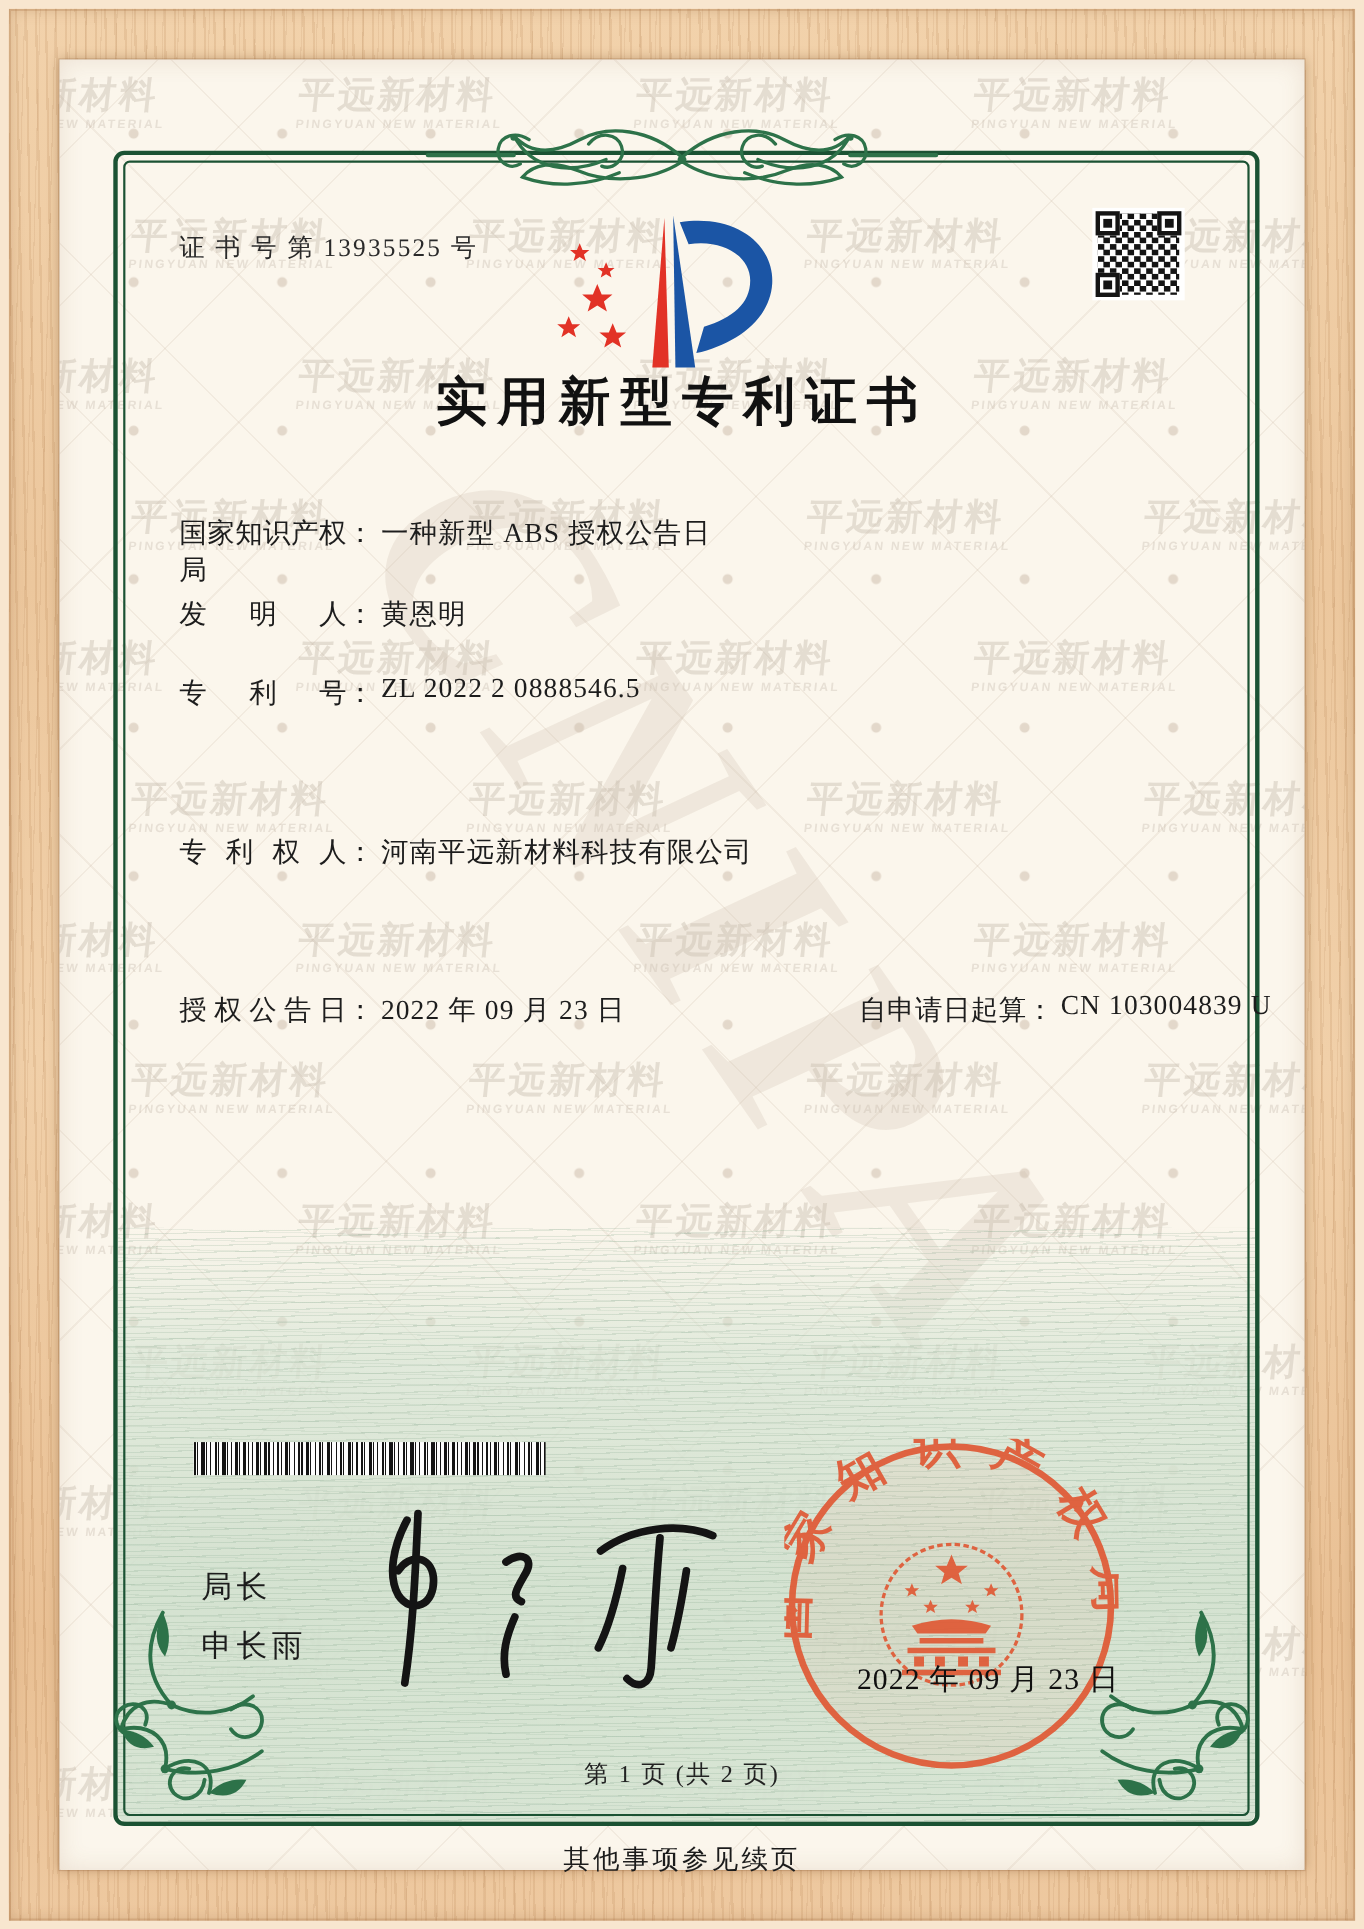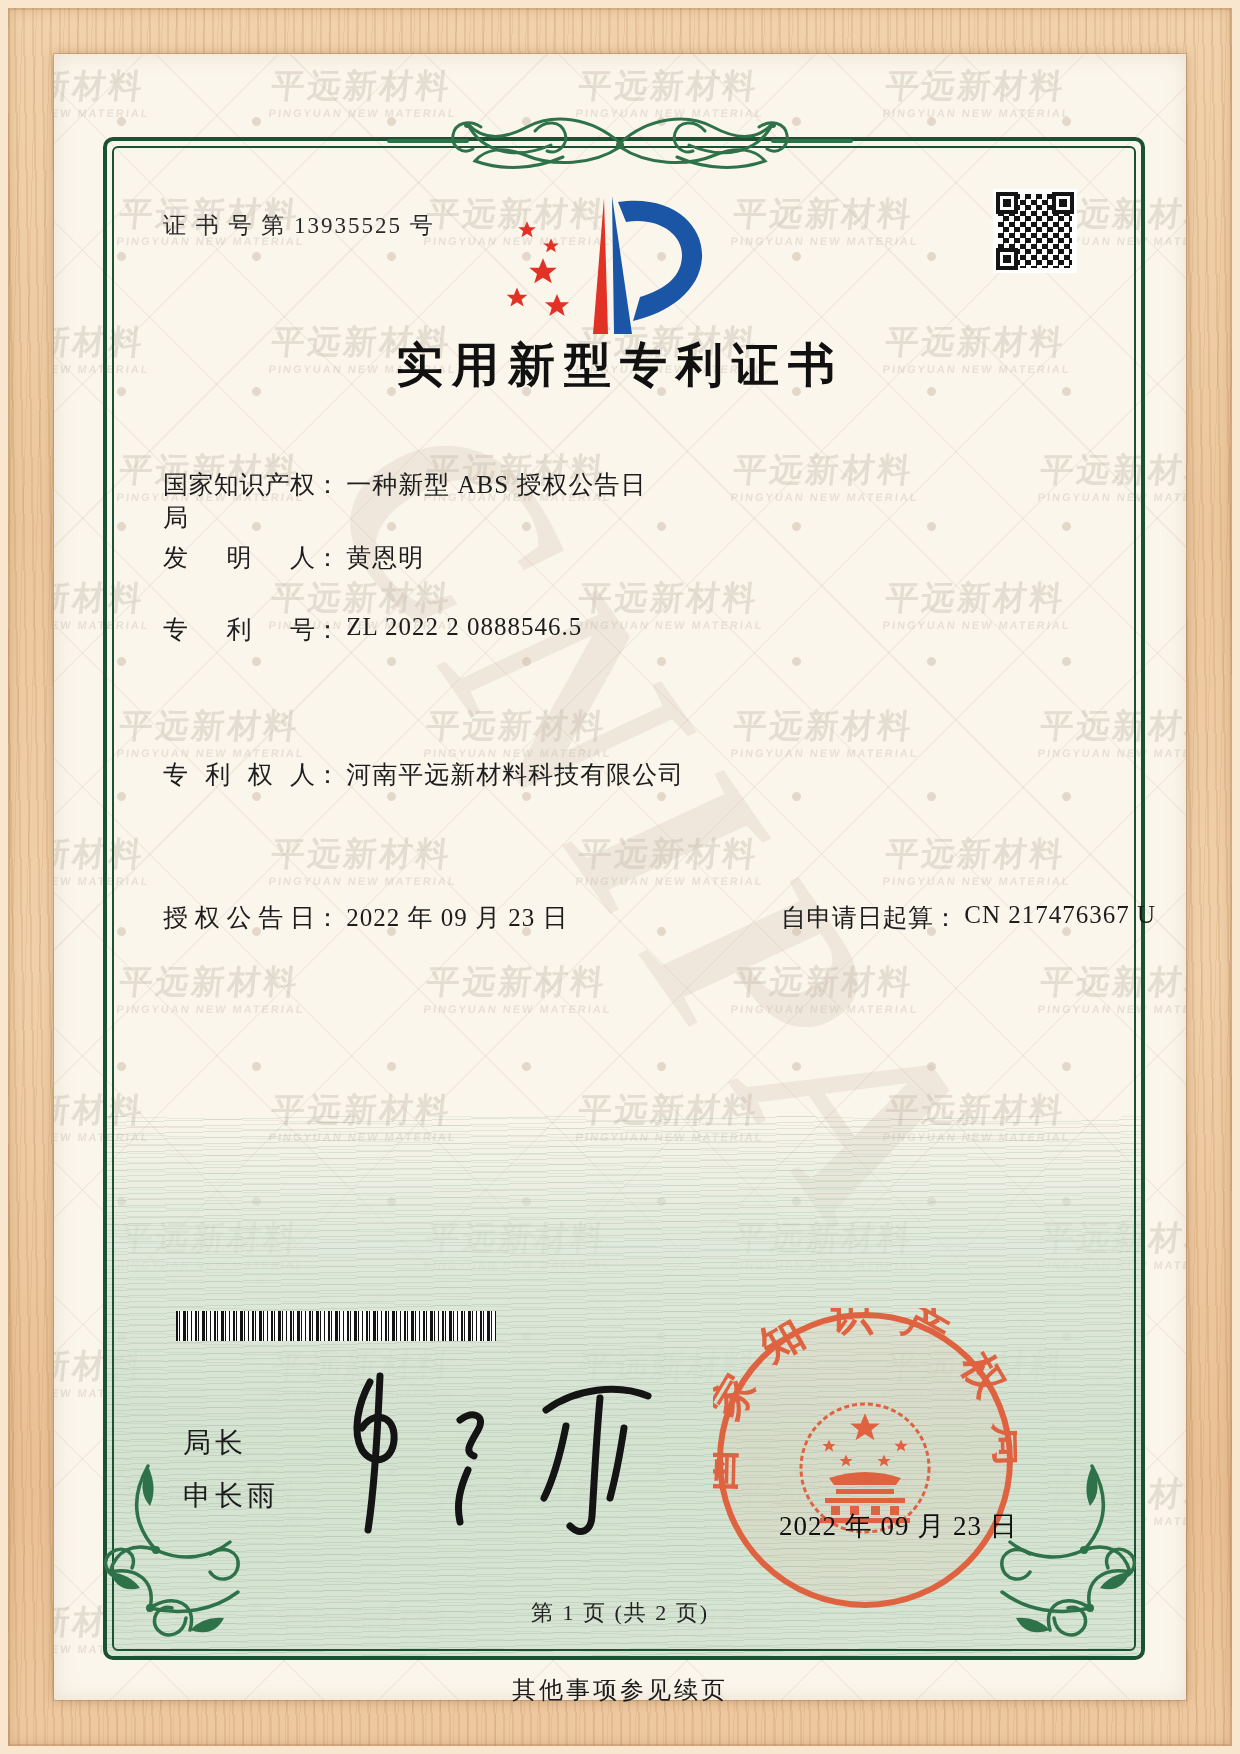--- a/index.html
+++ b/index.html
@@ -406,21 +406,21 @@
     </div>
     <div class="field" style="top:758px;">
       <span class="flabel">专利权人</span><span class="fcolon">：</span>
       <span class="fvalue">河南平远新材料科技有限公司</span>
     </div>
     <div class="field" style="top:901px;width:920px;">
       <span class="flabel">授权公告日</span><span class="fcolon">：</span>
       <span class="fvalue">2022 年 09 月 23 日</span>
       <span class="grant2">
         <span class="flabel">自申请日起算</span><span class="fcolon">：</span>
-        <span class="fvalue">CN 217476367 U</span>
+        <span class="fvalue">CN 103004839 U</span>
       </span>
     </div>
 
 
     <div class="barcode"></div>
 
     <div class="signer" style="top:1424px;text-align:center;">局长</div>
     <div class="signer" style="top:1477px;">申长雨</div>
 
     <svg class="sig-svg" width="340" height="175" viewBox="0 0 340 175">

